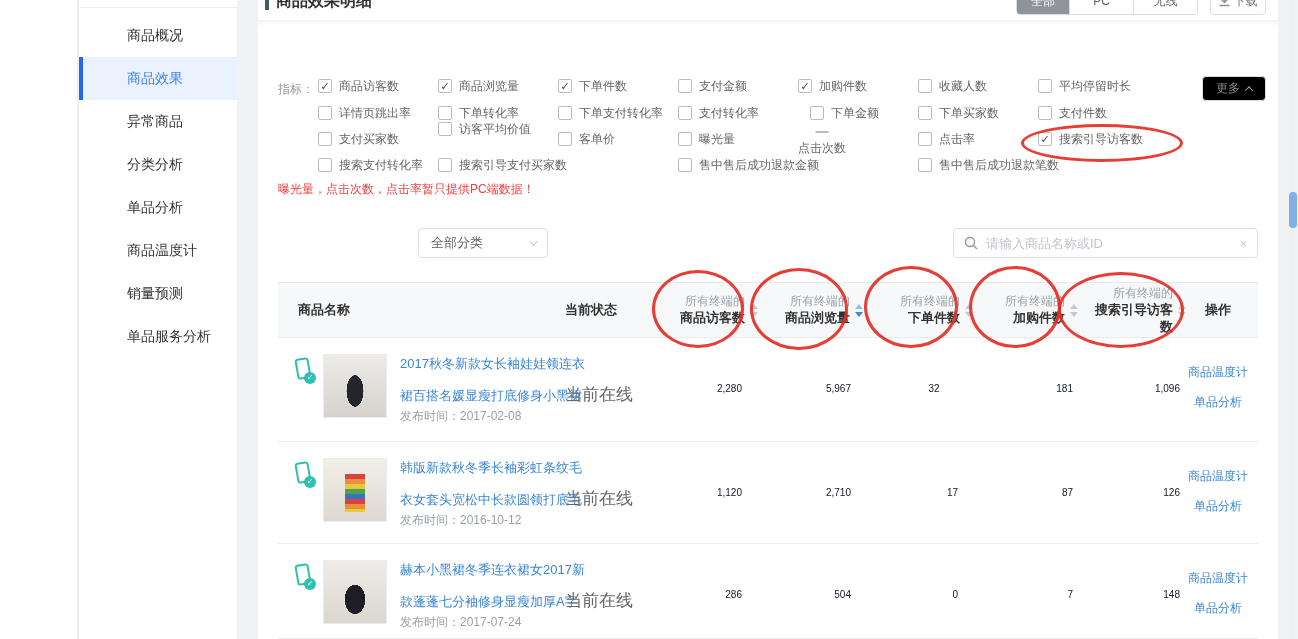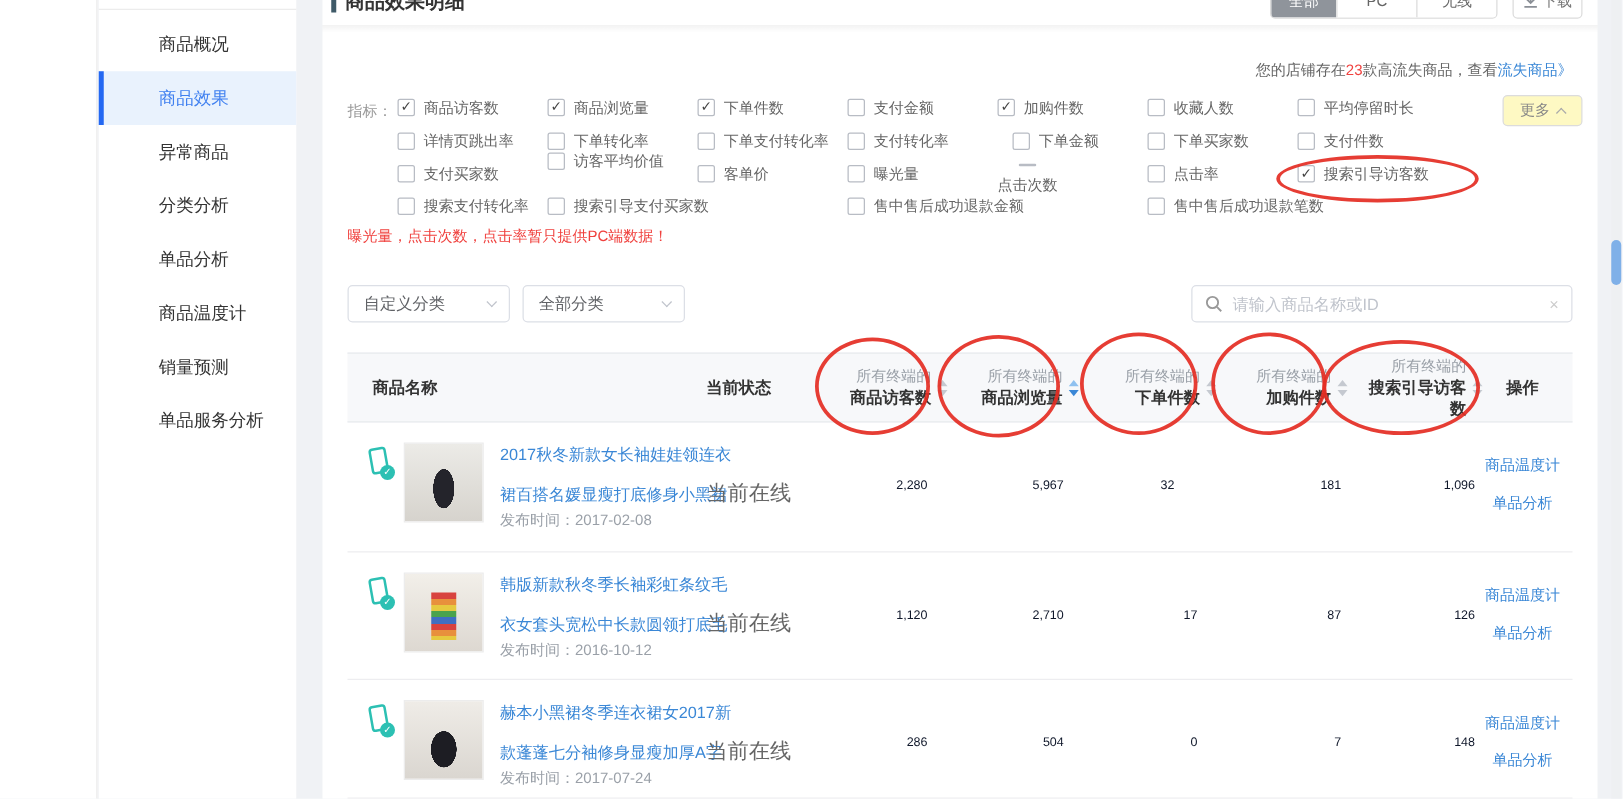--- a/index.html
+++ b/index.html
@@ -25,21 +25,21 @@
   .download-btn { position:absolute; left:952px; top:-13px; width:56px; height:28px; border:1px solid #dcdcdc; border-radius:4px; background:#fff; color:#777; font-size:12px; display:flex; align-items:center; justify-content:center; gap:4px; cursor:pointer; font-family:inherit; }
   .notice { position:absolute; top:48px; right:20px; font-size:12px; color:#666; }
   .notice .red { color:#f0413e; }
   .notice .link { color:#3a87d6; cursor:pointer; text-decoration:none; }
   
   .metrics-label { position:absolute; left:20px; top:81px; font-size:12px; color:#999; }
   .metric-item { position:absolute; display:flex; align-items:center; gap:7px; height:16px; cursor:pointer; }
   .cb { width:14px; height:14px; border:1px solid #b8bcc4; border-radius:2px; background:#fff; display:flex; align-items:center; justify-content:center; font-size:11px; color:#444; line-height:1; }
   .cb.checked::after { content:"✓"; font-weight:bold; }
   .mlabel { font-size:12px; color:#666; white-space:nowrap; }
-  .more-btn { position:absolute; left:944px; top:76px; width:64px; height:25px; border:1px solid #dcdcdc; border-radius:4px; background:#fef9c3; color:#888; font-size:12px; display:flex; align-items:center; justify-content:center; gap:6px; cursor:pointer; font-family:inherit; }
+  .more-btn { position:absolute; left:944px; top:76px; width:64px; height:25px; border:1px solid #dcdcdc; border-radius:4px; background:#000000; color:#888; font-size:12px; display:flex; align-items:center; justify-content:center; gap:6px; cursor:pointer; font-family:inherit; }
   .chev { display:inline-block; width:6px; height:6px; border-right:1px solid #aaa; border-bottom:1px solid #aaa; }
   .chev.up { transform:rotate(-135deg) translate(-1px,-1px); }
   .chev.down { transform:rotate(45deg) translateY(-2px); }
   .warning { position:absolute; left:20px; top:181px; font-size:12px; color:#f0413e; }
   
   .select { position:absolute; top:228px; width:130px; height:30px; border:1px solid #dcdfe6; border-radius:4px; background:#fff; font-size:13px; color:#606266; display:flex; align-items:center; padding:0 12px; cursor:pointer; }
   .select .chev { margin-left:auto; border-color:#c0c4cc; }
   .sel-custom { left:20px; } .sel-all { left:160px; }
   .search-box { position:absolute; left:695px; top:228px; width:305px; height:30px; border:1px solid #dcdfe6; border-radius:4px; background:#fff; display:flex; align-items:center; padding:0 10px; gap:8px; }
   .search-box input { border:none; outline:none; flex:1; font-size:13px; color:#333; font-family:inherit; background:transparent; }
@@ -109,23 +109,20 @@
       <button class="seg s1">PC</button>
       <button class="seg s2">无线</button>
     </div>
   <button class="download-btn">
     <svg width="11" height="12" viewBox="0 0 11 12">
         <path d="M5.5 0.5v6.5M2.5 4.5l3 3 3-3M0.5 10.5h10" stroke="#8a8f96" stroke-width="1.4" fill="none"></path>
       </svg>
     <span>下载</span>
   </button>
 
-  <div class="notice">
-    <span>您的店铺存在</span><span class="red">23</span><span>款高流失商品，查看</span><a class="link">流失商品》</a>
-  </div>
 
   <span class="metrics-label">指标：</span>
   <div id="metrics-rows">
       <div class="metric-item" style="left: 60px; top: 78px;">
         <span class="cb checked"></span>
         <span class="mlabel">商品访客数</span>
       </div>
       <div class="metric-item" style="left: 180px; top: 78px;">
         <span class="cb checked"></span>
         <span class="mlabel">商品浏览量</span>
@@ -222,24 +219,20 @@
         <span class="cb"></span>
         <span class="mlabel">售中售后成功退款笔数</span>
       </div>
     </div>
   <button class="more-btn">
     <span>更多</span>
     <i class="chev up"></i>
   </button>
   <div class="warning">曝光量，点击次数，点击率暂只提供PC端数据！</div>
 
-  <div class="select sel-custom">
-    <span>自定义分类</span>
-    <i class="chev down"></i>
-  </div>
   <div class="select sel-all">
     <span>全部分类</span>
     <i class="chev down"></i>
   </div>
   <div class="search-box">
     <svg width="14" height="14" viewBox="0 0 14 14">
         <circle cx="6" cy="6" r="4.5" stroke="#999" stroke-width="1.5" fill="none"></circle>
         <path d="M9.5 9.5L13 13" stroke="#999" stroke-width="1.5"></path>
       </svg>
     <input type="text" placeholder="请输入商品名称或ID" style="">

